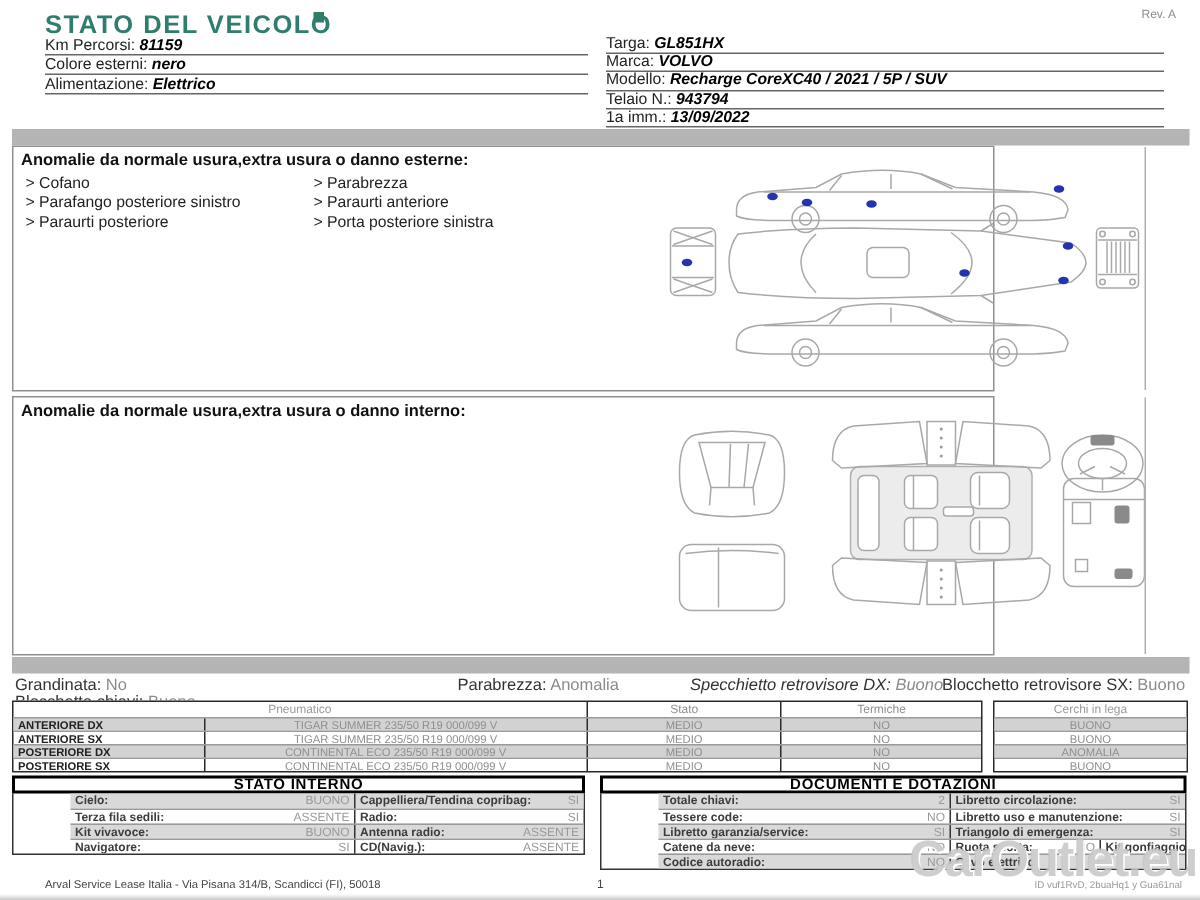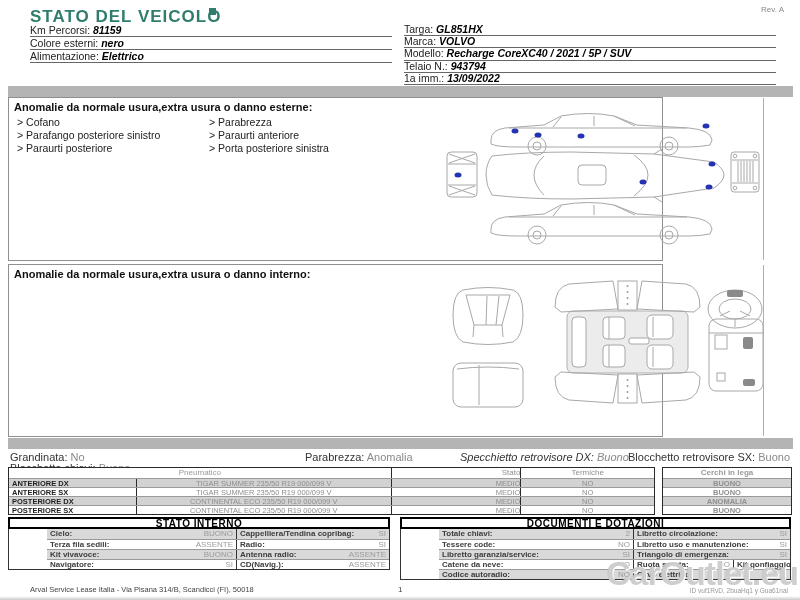--- a/index.html
+++ b/index.html
@@ -35,28 +35,28 @@
   .vline { position:absolute; top:0; left:754px; height:100%; border-left:1px solid #b0b0b0; }
   .diagram { position:absolute; }
   #ext-svg { left:412px; top:6px; }
   #int-svg { left:426px; top:8px; }
   
   .status-item { position:absolute; font-size:11px; color:#333; white-space:nowrap; }
   .status-item .val { color:#8a8a8a; }
   
   .ttable { position:absolute; top:467px; border:1px solid #2a2a2a; font-size:7.5px; background:#fff; }
   #tire-main   { left:8px;   width:647px; }
-  #tire-cerchi { left:662px; width:130px;font-weight:bold; }
+  #tire-cerchi { left:662px; width:130px; }
   .t-row { display:flex; height:9px; line-height:9px; border-top:1px solid #9a9a9a; }
   .t-row.hdr { height:10px; line-height:10px; border-top:none; color:#9a9a9a; font-size:8px; }
   .t-row.gray { background:#d2d2d2; }
   .tc { overflow:hidden; white-space:nowrap; }
   .tc.pos  { width:128px; font-weight:bold; color:#222; padding-left:3px; border-right:1px solid #2a2a2a; }
   .tc.desc { width:256px; text-align:center; color:#8f8f8f; border-right:1px solid #2a2a2a; }
-  .tc.st   { width:130px; text-align:right; color:#8f8f8f; border-right:1px solid #2a2a2a; }
+  .tc.st   { width:130px; text-align:center; color:#8f8f8f; border-right:1px solid #2a2a2a; }
   .tc.tm   { width:133px; text-align:center; color:#8f8f8f; }
   .tc.hp   { width:384px; text-align:center; border-right:1px solid #2a2a2a; }
   .tc.full { width:100%;  text-align:center; color:#8f8f8f; }
   .tc.hfull{ width:100%;  text-align:center; }
   
   .btable { position:absolute; top:517px; background:#fff; }
   #stato-interno { left:8px;   width:382px; }
   #documenti     { left:400px; width:391px; }
   .bt-header { height:12px; line-height:9px; border:2px solid #000; font-weight:bold;
     text-align:center; font-size:10px; letter-spacing:0.5px; color:#000; }

